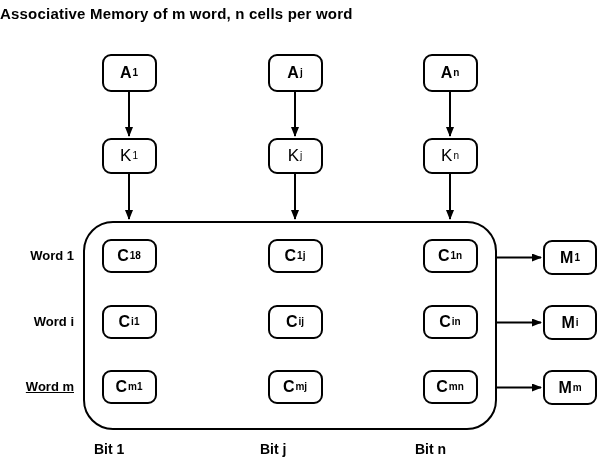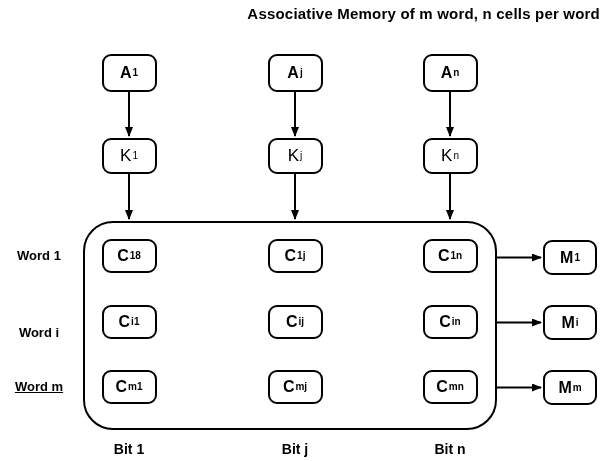--- a/index.html
+++ b/index.html
@@ -14,21 +14,21 @@
     background: #ffffff;
     font-family: "Liberation Sans", sans-serif;
     color: #000000;
     overflow: hidden;
   }
   .title {
     position: absolute;
     top: 5px;
     left: 0;
     width: 600px;
-    text-align: right;
+    text-align: left;
     font-size: 15px;
     font-weight: bold;
     letter-spacing: 0.2px;
   }
   .node {
     position: absolute;
     width: 55px;
     height: 38px;
     border: 2px solid #000000;
     border-radius: 9px;
@@ -64,30 +64,29 @@
     border: 2px solid #000000;
     border-radius: 30px;
     background: #ffffff;
     box-sizing: border-box;
     z-index: 1;
   }
   .word-label {
     position: absolute;
     left: 4px;
     width: 70px;
-    text-align: center;
+    text-align: right;
     font-size: 13px;
     font-weight: bold;
     z-index: 2;
   }
   .bit-label {
     position: absolute;
     top: 441px;
     width: 70px;
-    text-align: center;
     font-size: 14px;
     font-weight: bold;
     z-index: 2;
   }
   .arrows {
     position: absolute;
     left: 0;
     top: 0;
     width: 600px;
     height: 461px;
@@ -176,21 +175,21 @@
   <div class="node m-node" style="left:543px; top:305px;">
       <span>M</span>
       <sub>i</sub>
     </div>
   <div class="node m-node" style="left:543px; top:370px;">
       <span>M</span>
       <sub>m</sub>
     </div>
 
   <div class="word-label" style="top:248px;">Word 1</div>
-  <div class="word-label" style="top:314px;margin-top:11px;">Word i</div>
+  <div class="word-label" style="top:314px;">Word i</div>
   <div class="word-label" style="top:379px;text-decoration:underline;">Word m</div>
 
   <div class="bit-label" style="left:94px;">Bit 1</div>
   <div class="bit-label" style="left:260px;">Bit j</div>
   <div class="bit-label" style="left:415px;">Bit n</div>
 
   <svg class="arrows" viewBox="0 0 600 461" xmlns="http://www.w3.org/2000/svg">
     <defs>
       <marker id="arrowhead" markerWidth="10" markerHeight="8" refX="9" refY="4" orient="auto" markerUnits="userSpaceOnUse">
         <path d="M0,0 L10,4 L0,8 Z" fill="#000000"></path>

